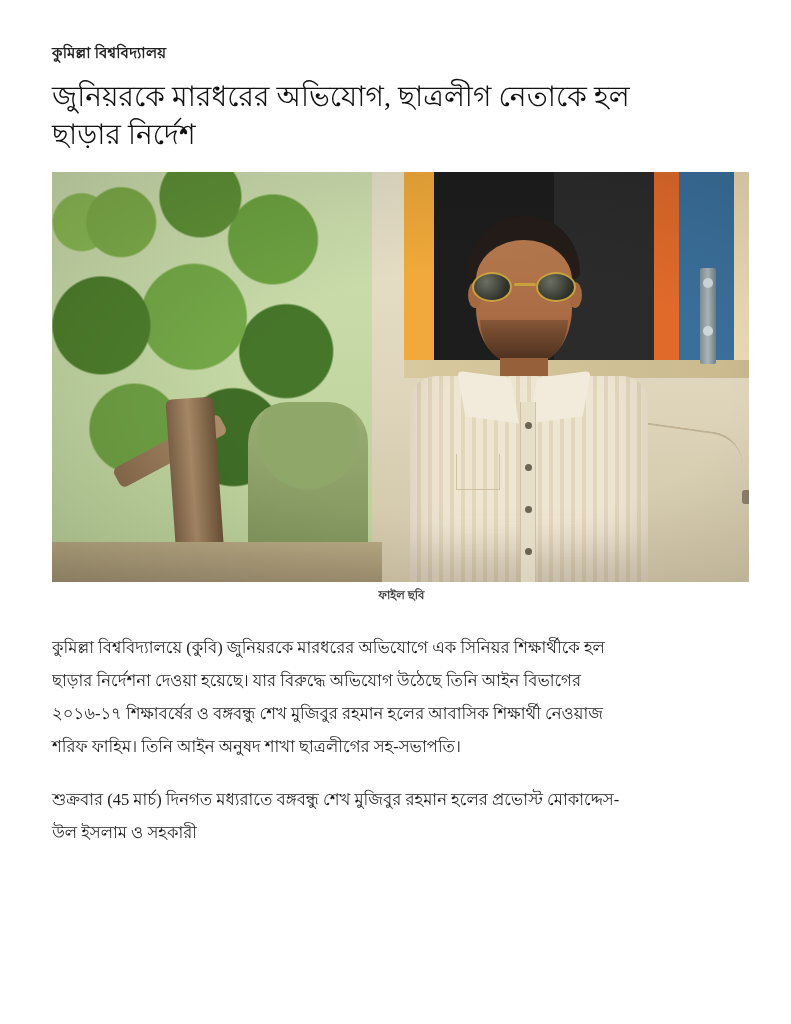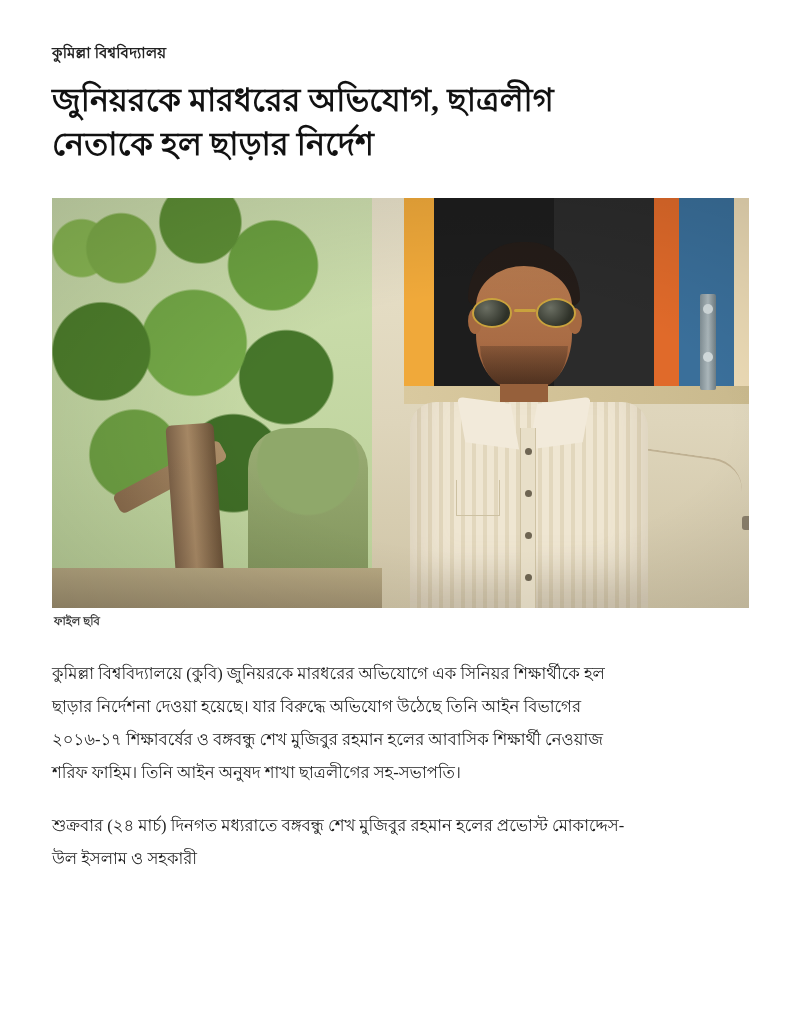--- a/index.html
+++ b/index.html
@@ -26,25 +26,25 @@
     font-family: "Liberation Serif", "DejaVu Serif", serif;
     font-size: 15px;
     font-weight: 700;
     color: #222;
     letter-spacing: 0.2px;
     margin: 0 0 14px 0;
     line-height: 1.3;
   }
   .headline {
     font-family: "Liberation Serif", "DejaVu Serif", serif;
-    font-size: 32px;
-    font-weight: 700;
+    font-size: 28px;
+    font-weight: 400;
     line-height: 1.38;
     color: #111;
-    margin: 0 0 32px 0;
+    margin: 0 0 17px 0;
     max-width: 660px;
     letter-spacing: 0.1px;
   }
   .byline {
     font-size: 13.5px;
     font-weight: 700;
     color: #2a2a2a;
     margin: 0 0 10px 2px;
     line-height: 1.3;
   }
@@ -232,20 +232,21 @@
   .photo .shadow {
     position: absolute; inset: 0;
     background: radial-gradient(ellipse at 62% 55%, rgba(0,0,0,0) 40%, rgba(0,0,0,.16) 100%);
   }
   .caption {
     font-size: 11.5px;
     font-weight: 700;
     color: #3a3a3a;
     margin: 6px 0 0 2px;
     line-height: 1.3;
+    text-align: center;
   }
   .body-copy { margin-top: 28px; max-width: 665px; }
   .body-copy p {
     font-size: 16.5px;
     line-height: 2.0;
     color: #1d1d1d;
     margin: 0 0 20px 0;
     font-family: "Liberation Serif", "DejaVu Serif", serif;
   }
 </style>
@@ -302,16 +303,16 @@
         <div class="pocket"></div>
       </div>
 
       <div class="shadow"></div>
     </div>
     <figcaption class="caption">ফাইল ছবি</figcaption>
   </figure>
 
   <div class="body-copy">
     <p>কুমিল্লা বিশ্ববিদ্যালয়ে (কুবি) জুনিয়রকে মারধরের অভিযোগে এক সিনিয়র শিক্ষার্থীকে হল ছাড়ার নির্দেশনা দেওয়া হয়েছে। যার বিরুদ্ধে অভিযোগ উঠেছে তিনি আইন বিভাগের ২০১৬-১৭ শিক্ষাবর্ষের ও বঙ্গবন্ধু শেখ মুজিবুর রহমান হলের আবাসিক শিক্ষার্থী নেওয়াজ শরিফ ফাহিম। তিনি আইন অনুষদ শাখা ছাত্রলীগের সহ-সভাপতি।</p>
-    <p>শুক্রবার (২৪ মার্চ) দিনগত মধ্যরাতে বঙ্গবন্ধু শেখ মুজিবুর রহমান হলের প্রভোস্ট মোকাদ্দেস-উল ইসলাম ও সহকারী</p>
+    <p>শুক্রবার (45 মার্চ) দিনগত মধ্যরাতে বঙ্গবন্ধু শেখ মুজিবুর রহমান হলের প্রভোস্ট মোকাদ্দেস-উল ইসলাম ও সহকারী</p>
   </div>
 
 </div>
 
 </body></html>

